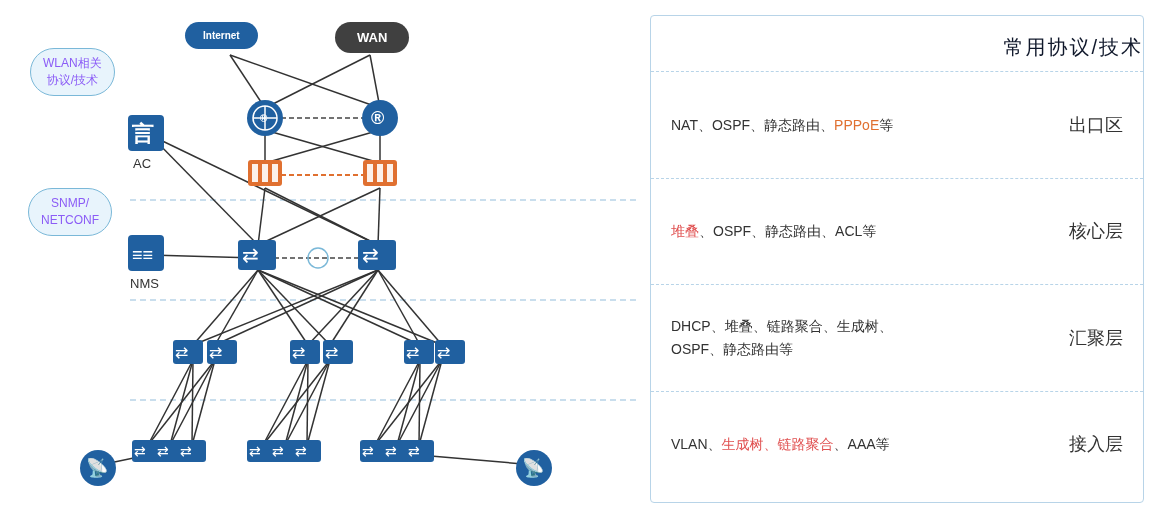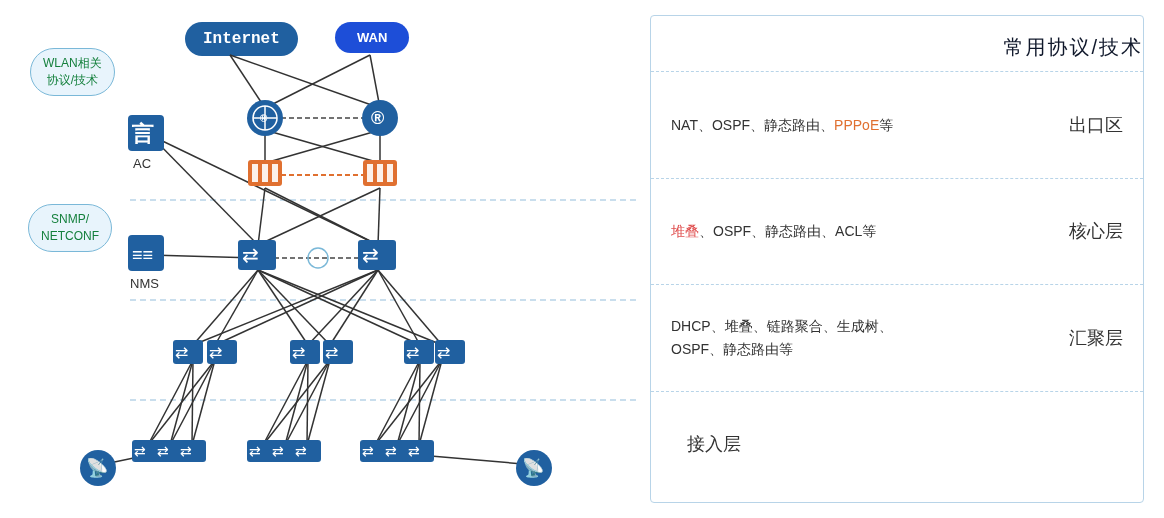--- a/index.html
+++ b/index.html
@@ -88,62 +88,61 @@
       height: 518px;
     }
 
     
     .cloud-label {
       position: absolute;
       background: #e8f4fc;
       border: 1.5px solid #7ab8d8;
       border-radius: 50px;
       font-size: 13px;
-      color: #15803d;
+      color: #8b5cf6;
       text-align: center;
       padding: 8px 14px;
       line-height: 1.4;
     }
 
     .cloud-internet {
       position: absolute;
       top: 22px;
       left: 185px;
       background: #2060a0;
       color: #fff;
-      font-size: 16px;
+      font-size: 10px;
       border-radius: 40px;
       padding: 8px 18px;
       font-weight: bold;
-      font-family: Liberation Mono, monospace;
     }
 
     .cloud-wan {
       position: absolute;
       top: 22px;
       left: 335px;
-      background: #1d4ed8;
+      background: #404040;
       color: #fff;
       font-size: 13px;
       border-radius: 40px;
       padding: 8px 22px;
       font-weight: bold;
     }
   </style>
 </head>
 <body>
 
 <div class="main-container">
 
   <div class="network-area">
 
     <div class="cloud-label" style="top:48px;left:30px;font-size:12px;padding:6px 12px;">WLAN相关<br>协议/技术</div>
     <div class="cloud-internet">Internet</div>
     <div class="cloud-wan">WAN</div>
-    <div class="cloud-label" style="top:204px;left:28px;font-size:12px;padding:6px 12px;">SNMP/<br>NETCONF</div>
+    <div class="cloud-label" style="top:188px;left:28px;font-size:12px;padding:6px 12px;">SNMP/<br>NETCONF</div>
 
     <svg class="network-svg" viewBox="0 0 650 518">
 
       <line x1="130" y1="200" x2="640" y2="200" stroke="#b8d4e8" stroke-width="1.5" stroke-dasharray="6,4"></line>
       <line x1="130" y1="300" x2="640" y2="300" stroke="#b8d4e8" stroke-width="1.5" stroke-dasharray="6,4"></line>
       <line x1="130" y1="400" x2="640" y2="400" stroke="#b8d4e8" stroke-width="1.5" stroke-dasharray="6,4"></line>
 
       <line x1="265" y1="118" x2="380" y2="118" stroke="#444" stroke-width="1.5" stroke-dasharray="5,3"></line>
 
       <line x1="265" y1="175" x2="380" y2="175" stroke="#e07030" stroke-width="2" stroke-dasharray="5,3"></line>
@@ -361,19 +360,22 @@
       </div>
 
       <div class="info-row" style="height:25%;justify-content:center;">
         <div class="info-row-content">
           DHCP、堆叠、链路聚合、生成树、<br>OSPF、静态路由等
         </div>
         <div class="info-row-label">汇聚层</div>
       </div>
 
       <div class="info-row" style="height:25%;">
+        <div class="info-row-content">
+          VLAN、<span class="highlight-red">生成树、链路聚合</span>、AAA等
+        </div>
         <div class="info-row-label">接入层</div>
       </div>
 
     </div>
   </div>
 
 </div>
 
 </body></html>

